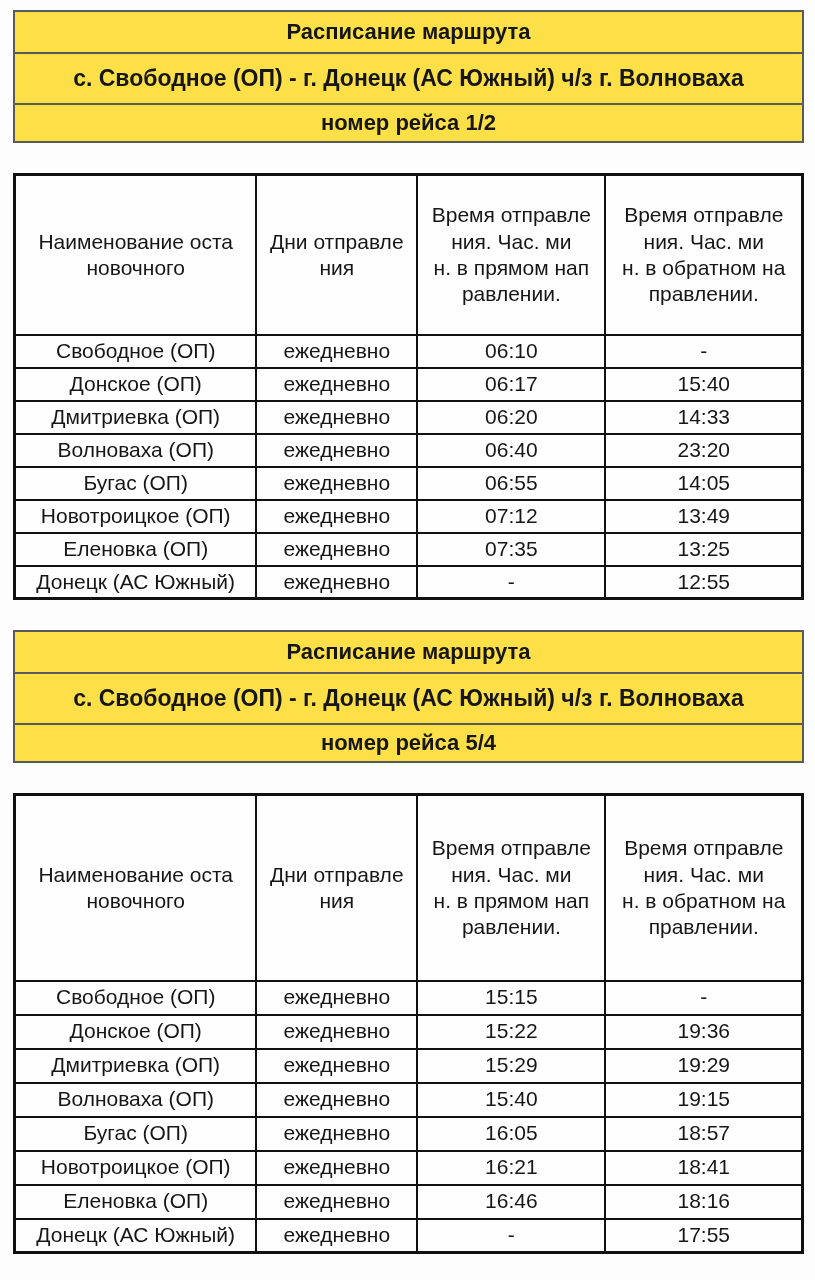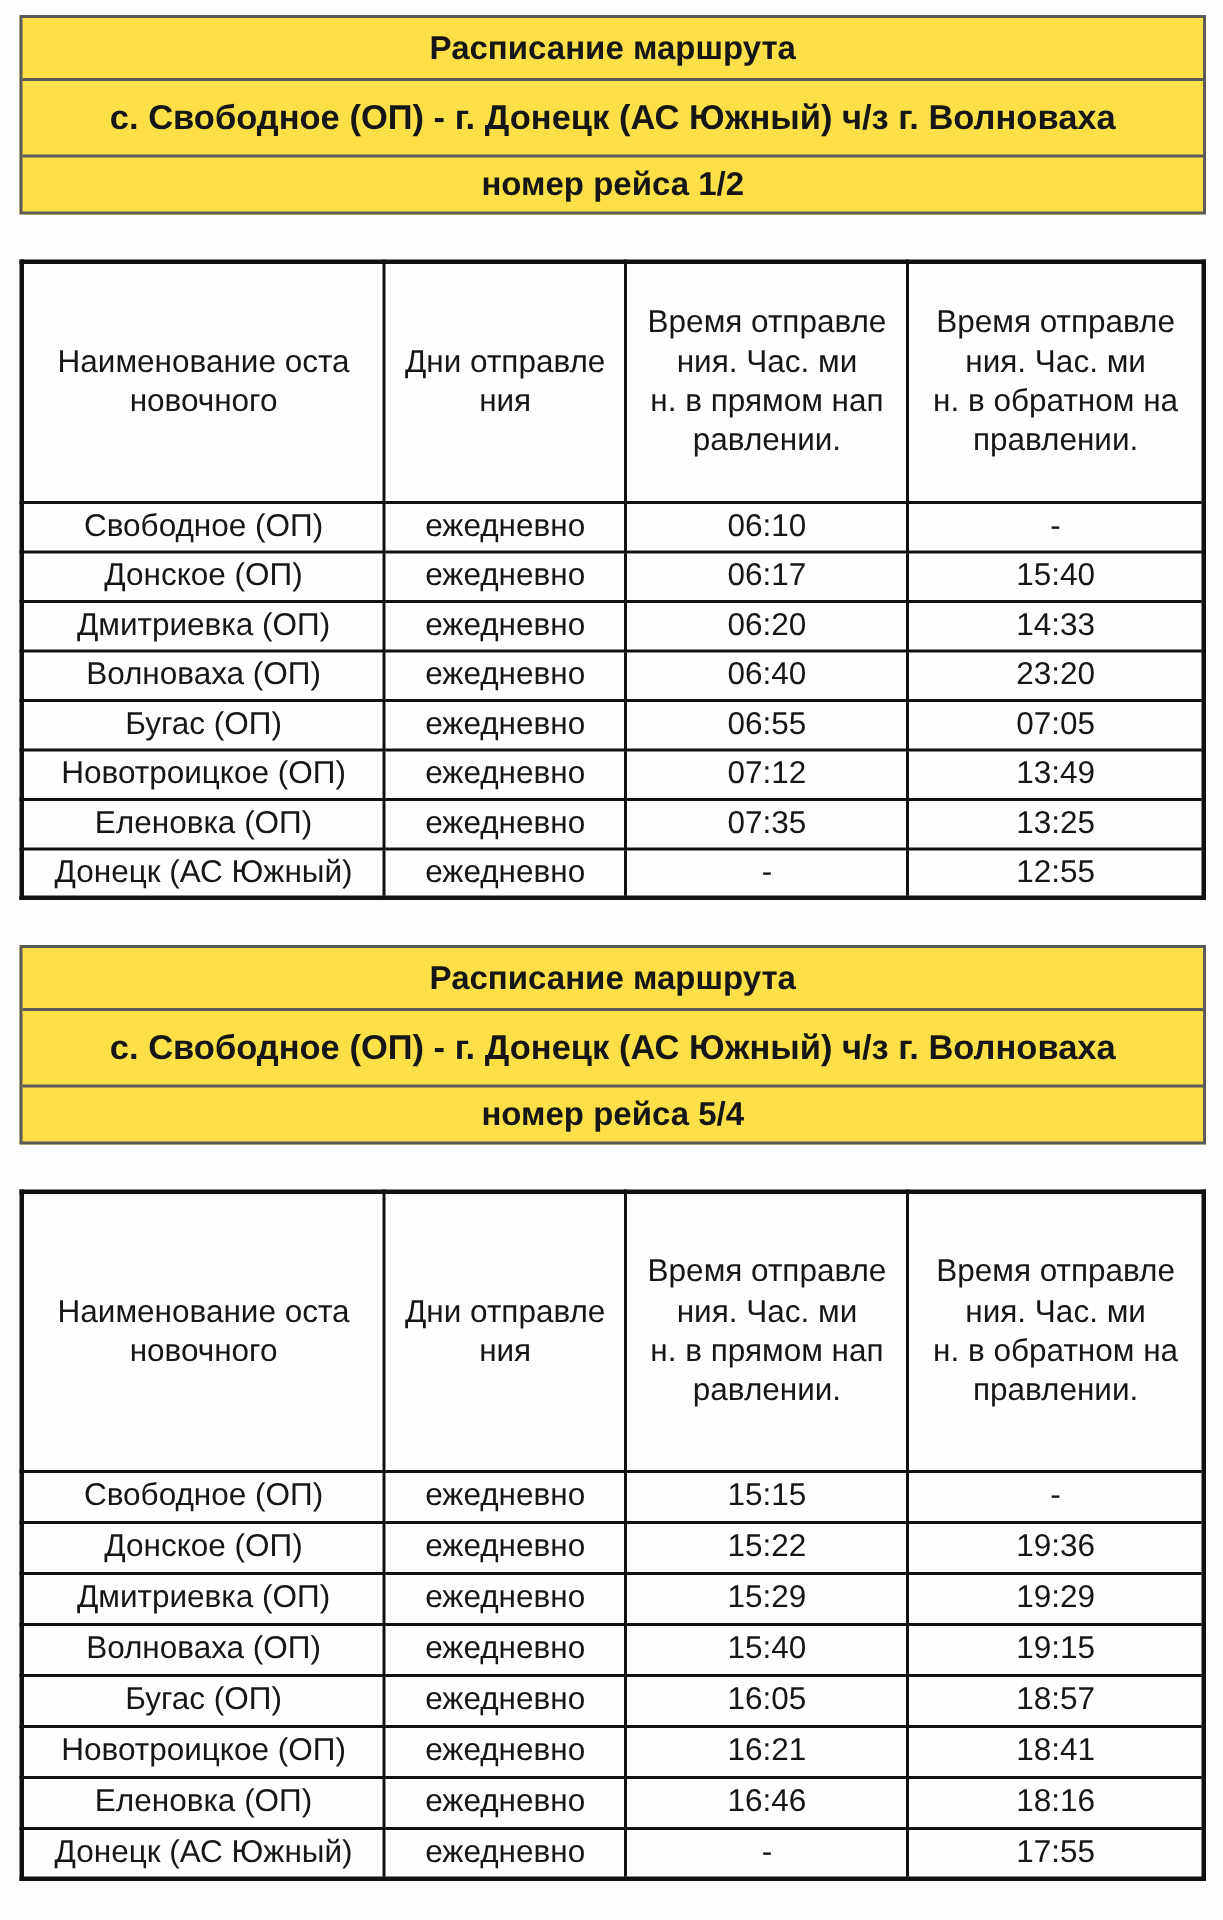--- a/index.html
+++ b/index.html
@@ -133,21 +133,21 @@
         <tr>
           <td>Волноваха (ОП)</td>
           <td>ежедневно</td>
           <td>06:40</td>
           <td>23:20</td>
         </tr>
         <tr>
           <td>Бугас (ОП)</td>
           <td>ежедневно</td>
           <td>06:55</td>
-          <td>07:05</td>
+          <td>14:05</td>
         </tr>
         <tr>
           <td>Новотроицкое (ОП)</td>
           <td>ежедневно</td>
           <td>07:12</td>
           <td>13:49</td>
         </tr>
         <tr>
           <td>Еленовка (ОП)</td>
           <td>ежедневно</td>

